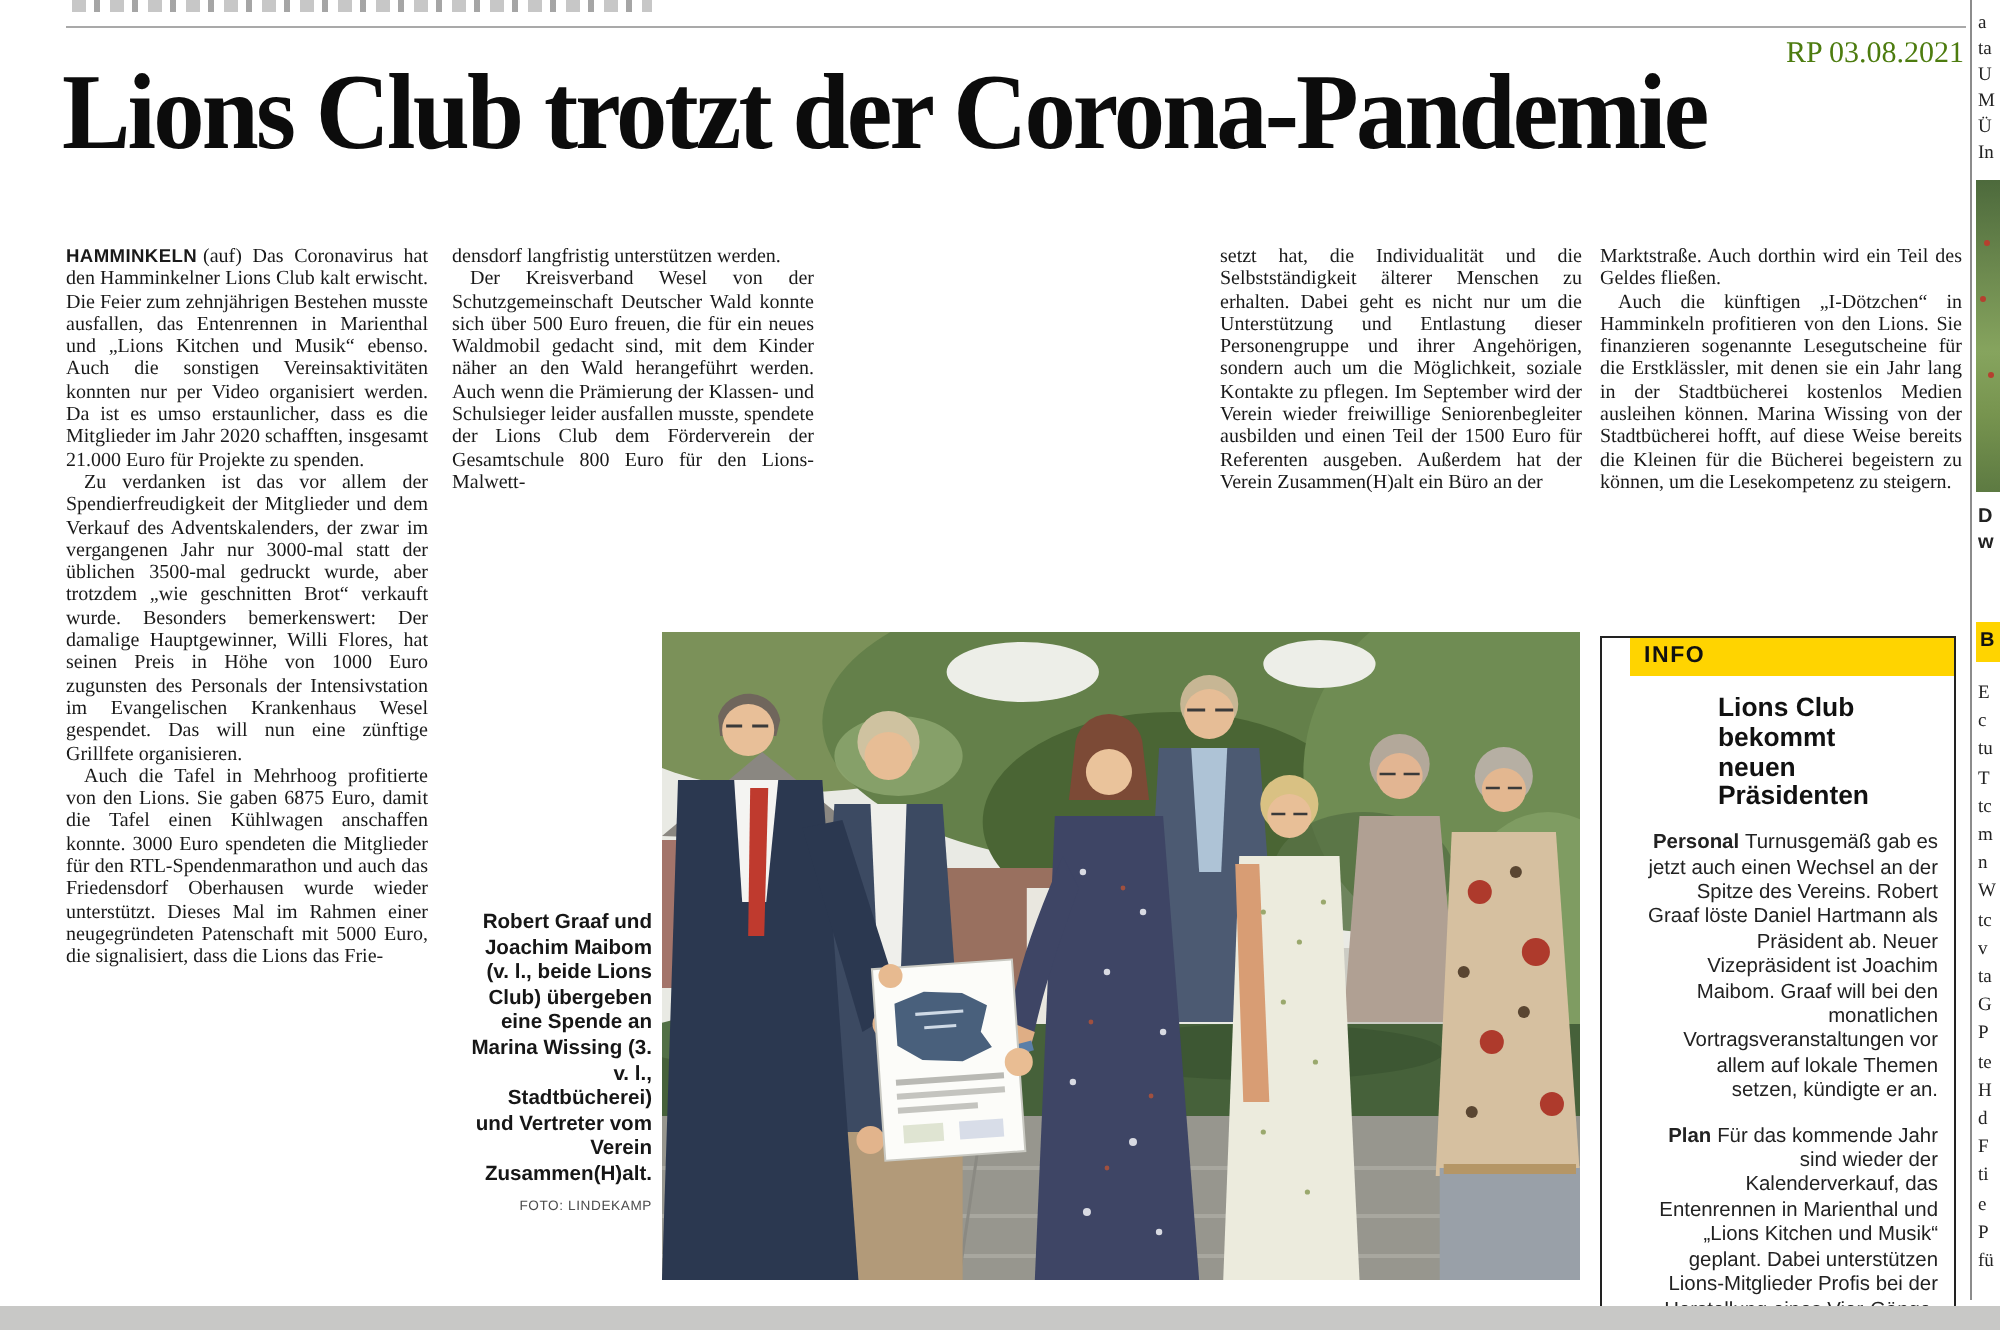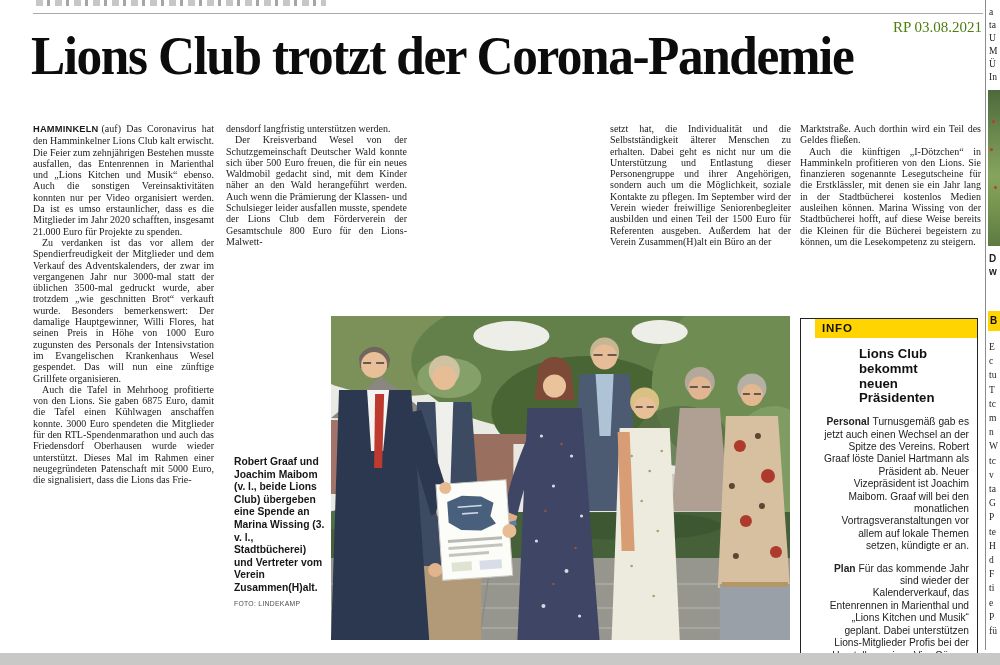--- a/index.html
+++ b/index.html
@@ -27,21 +27,21 @@
   .c1{left:33px;height:524px;}
   .c2{left:226px;height:191px;}
   .c3{left:418px;height:191px;}
   .c4{left:610px;height:191px;}
   .c5{left:800px;height:188px;}
   .dateline{font-family:"Liberation Sans","DejaVu Sans",sans-serif;font-weight:700;
     font-size:9.3px;letter-spacing:.2px;margin-right:3px;}
 
   .photo{position:absolute;left:331px;top:316px;width:459px;height:324px;display:block;}
 
-  .caption{position:absolute;left:234px;top:456px;width:92px;
+  .caption{position:absolute;left:234px;top:456px;width:92px;text-align:right;
     font-family:"Liberation Sans","DejaVu Sans",sans-serif;font-weight:700;
     font-size:10.3px;line-height:12.6px;color:#161616;}
   .credit{margin-top:3px;font-weight:400;font-size:6.8px;letter-spacing:.3px;color:#4c4c4c;}
 
   .infobox{position:absolute;left:800px;top:318px;width:178px;height:364px;
     border:1px solid #222;box-sizing:border-box;background:#fff;overflow:hidden;
     font-family:"Liberation Sans","DejaVu Sans",sans-serif;padding-left:14px;}
   .info-tab{height:19px;background:#ffd400;color:#111;font-weight:700;font-size:11.5px;
     letter-spacing:.8px;line-height:19px;padding-left:7px;}
   .info-inner{padding:9px 8px 0 8px;}

